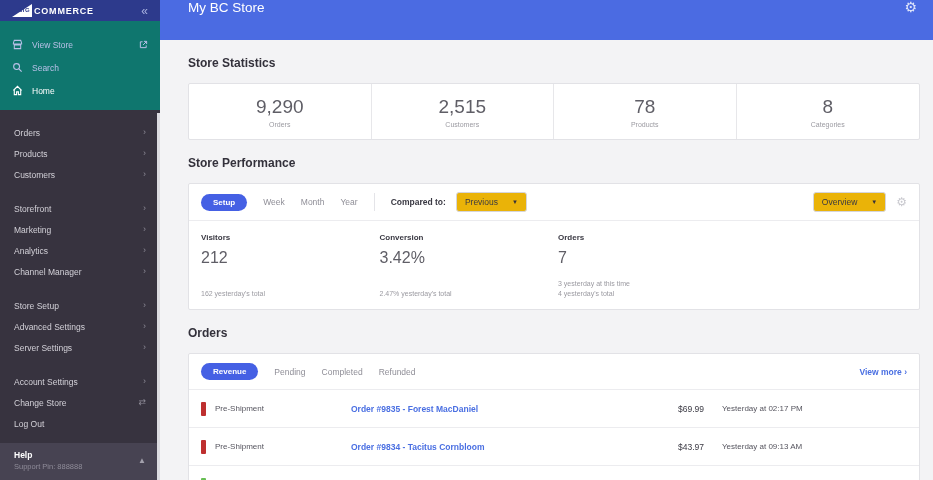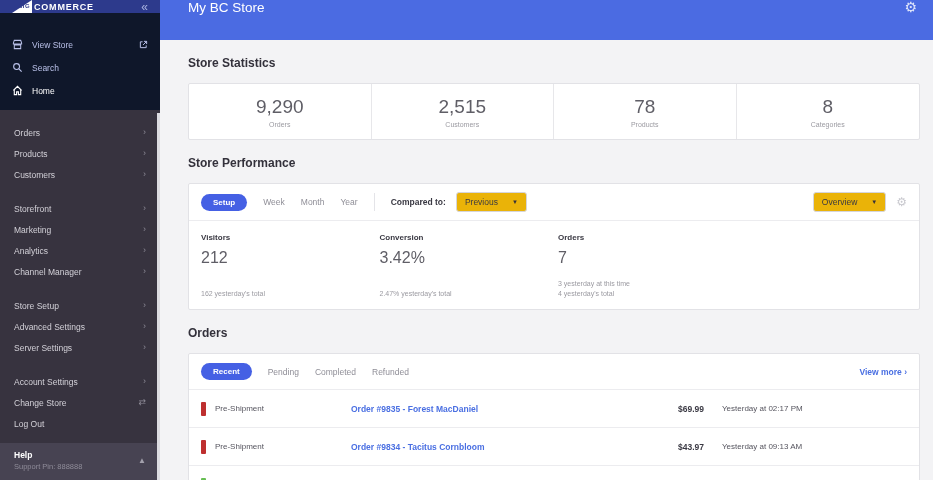--- a/index.html
+++ b/index.html
@@ -8,21 +8,21 @@
   .app { position:relative; width:933px; height:480px; display:flex; overflow:hidden; }
 
   
   .sidebar { position:relative; width:160px; min-width:160px; height:480px; background:#37333f; color:#cfcdd5; display:flex; flex-direction:column; }
   .logo-bar { height:40px; background:#2d3a8c; display:flex; align-items:center; justify-content:space-between; padding:0 12px; }
   .logo { display:flex; align-items:center; gap:2px; }
   .logo-tri { width:0; height:0; border-left:20px solid transparent; border-bottom:13px solid #ffffff; position:relative; }
   .logo-big { position:absolute; left:-14px; top:3px; font-size:6px; font-weight:700; color:#2d3a8c; letter-spacing:.5px; }
   .logo-text { color:#ffffff; font-size:9px; font-weight:700; letter-spacing:.8px; }
   .collapse-btn { color:#aab3e0; font-size:12px; cursor:pointer; line-height:1; }
-  .blue-block { background:#0f172a; padding:20px 0 8px 0; }
+  .blue-block { background:#0f766e; padding:12px 0 8px 0; }
   .blue-item { display:flex; align-items:center; gap:9px; padding:6px 12px; font-size:8.5px; color:#b9c0e8; cursor:pointer; position:relative; }
   .blue-item.active { color:#ffffff; }
   .blue-item svg { flex:0 0 auto; }
   .ext-icon { position:absolute; right:12px; top:7px; }
   .nav { padding-top:8px; }
   .nav-group { padding:4px 0 9px 0; }
   .nav-item { display:flex; align-items:center; justify-content:space-between; padding:5.5px 14px; font-size:8.5px; color:#d3d1d8; cursor:pointer; }
   .nav-item .chev { color:#8d8a96; font-size:9px; line-height:1; }
   .help-bar { margin-top:auto; background:#474352; padding:7px 14px 9px 14px; display:flex; align-items:center; justify-content:space-between; cursor:pointer; }
   .help-title { font-size:8.5px; font-weight:700; color:#ffffff; }
@@ -62,21 +62,21 @@
   .metric-value { font-size:16px; color:#5f5e66; margin-bottom:12px; }
   .metric-sub { font-size:7px; color:#9b9aa1; line-height:10px; min-height:10px; }
 
   
   .orders-toolbar { display:flex; align-items:center; height:36px; border-bottom:1px solid #ececef; padding:0 12px; }
   .view-more { margin-left:auto; color:#4a6fe2; font-size:8.5px; font-weight:700; cursor:pointer; }
   .order-row { display:grid; grid-template-columns:14px 136px 265px 88px auto; align-items:center; height:38px; border-bottom:1px solid #ececef; padding:0 12px; cursor:pointer; }
   .status-bar { width:5px; height:14px; border-radius:1px; }
   .status-text { font-size:8px; color:#55545e; }
   .order-link { font-size:8.5px; font-weight:600; color:#4a6fe2; cursor:pointer; }
-  .order-amount { font-size:8.5px; font-weight:700; color:#3a3943; text-align:right; }
+  .order-amount { font-size:8.5px; font-weight:400; color:#3a3943; text-align:right; }
   .order-date { font-size:8px; color:#55545e; padding-left:18px; }
 </style>
 </head>
 <body>
 
 <div class="app">
 
   <aside class="sidebar">
     <div class="logo-bar">
       <div class="logo">
@@ -253,21 +253,21 @@
             <div class="metric-value">7</div>
             <div class="metric-sub">3 yesterday at this time</div>
             <div class="metric-sub">4 yesterday's total</div>
           </div>
         </div>
       </div>
 
       <h2 class="section-heading">Orders</h2>
       <div class="panel">
         <div class="orders-toolbar">
-          <span class="pill">Recent</span>
+          <span class="pill">Revenue</span>
           <span class="tab-plain">Pending</span>
           <span class="tab-plain">Completed</span>
           <span class="tab-plain">Refunded</span>
           <span class="view-more">View more ›</span>
         </div>
 
         <div class="order-row">
           <span class="status-bar" style="background: rgb(190, 47, 47);"></span>
           <span class="status-text">Pre-Shipment</span>
           <span class="order-link">Order #9835 - Forest MacDaniel</span>

